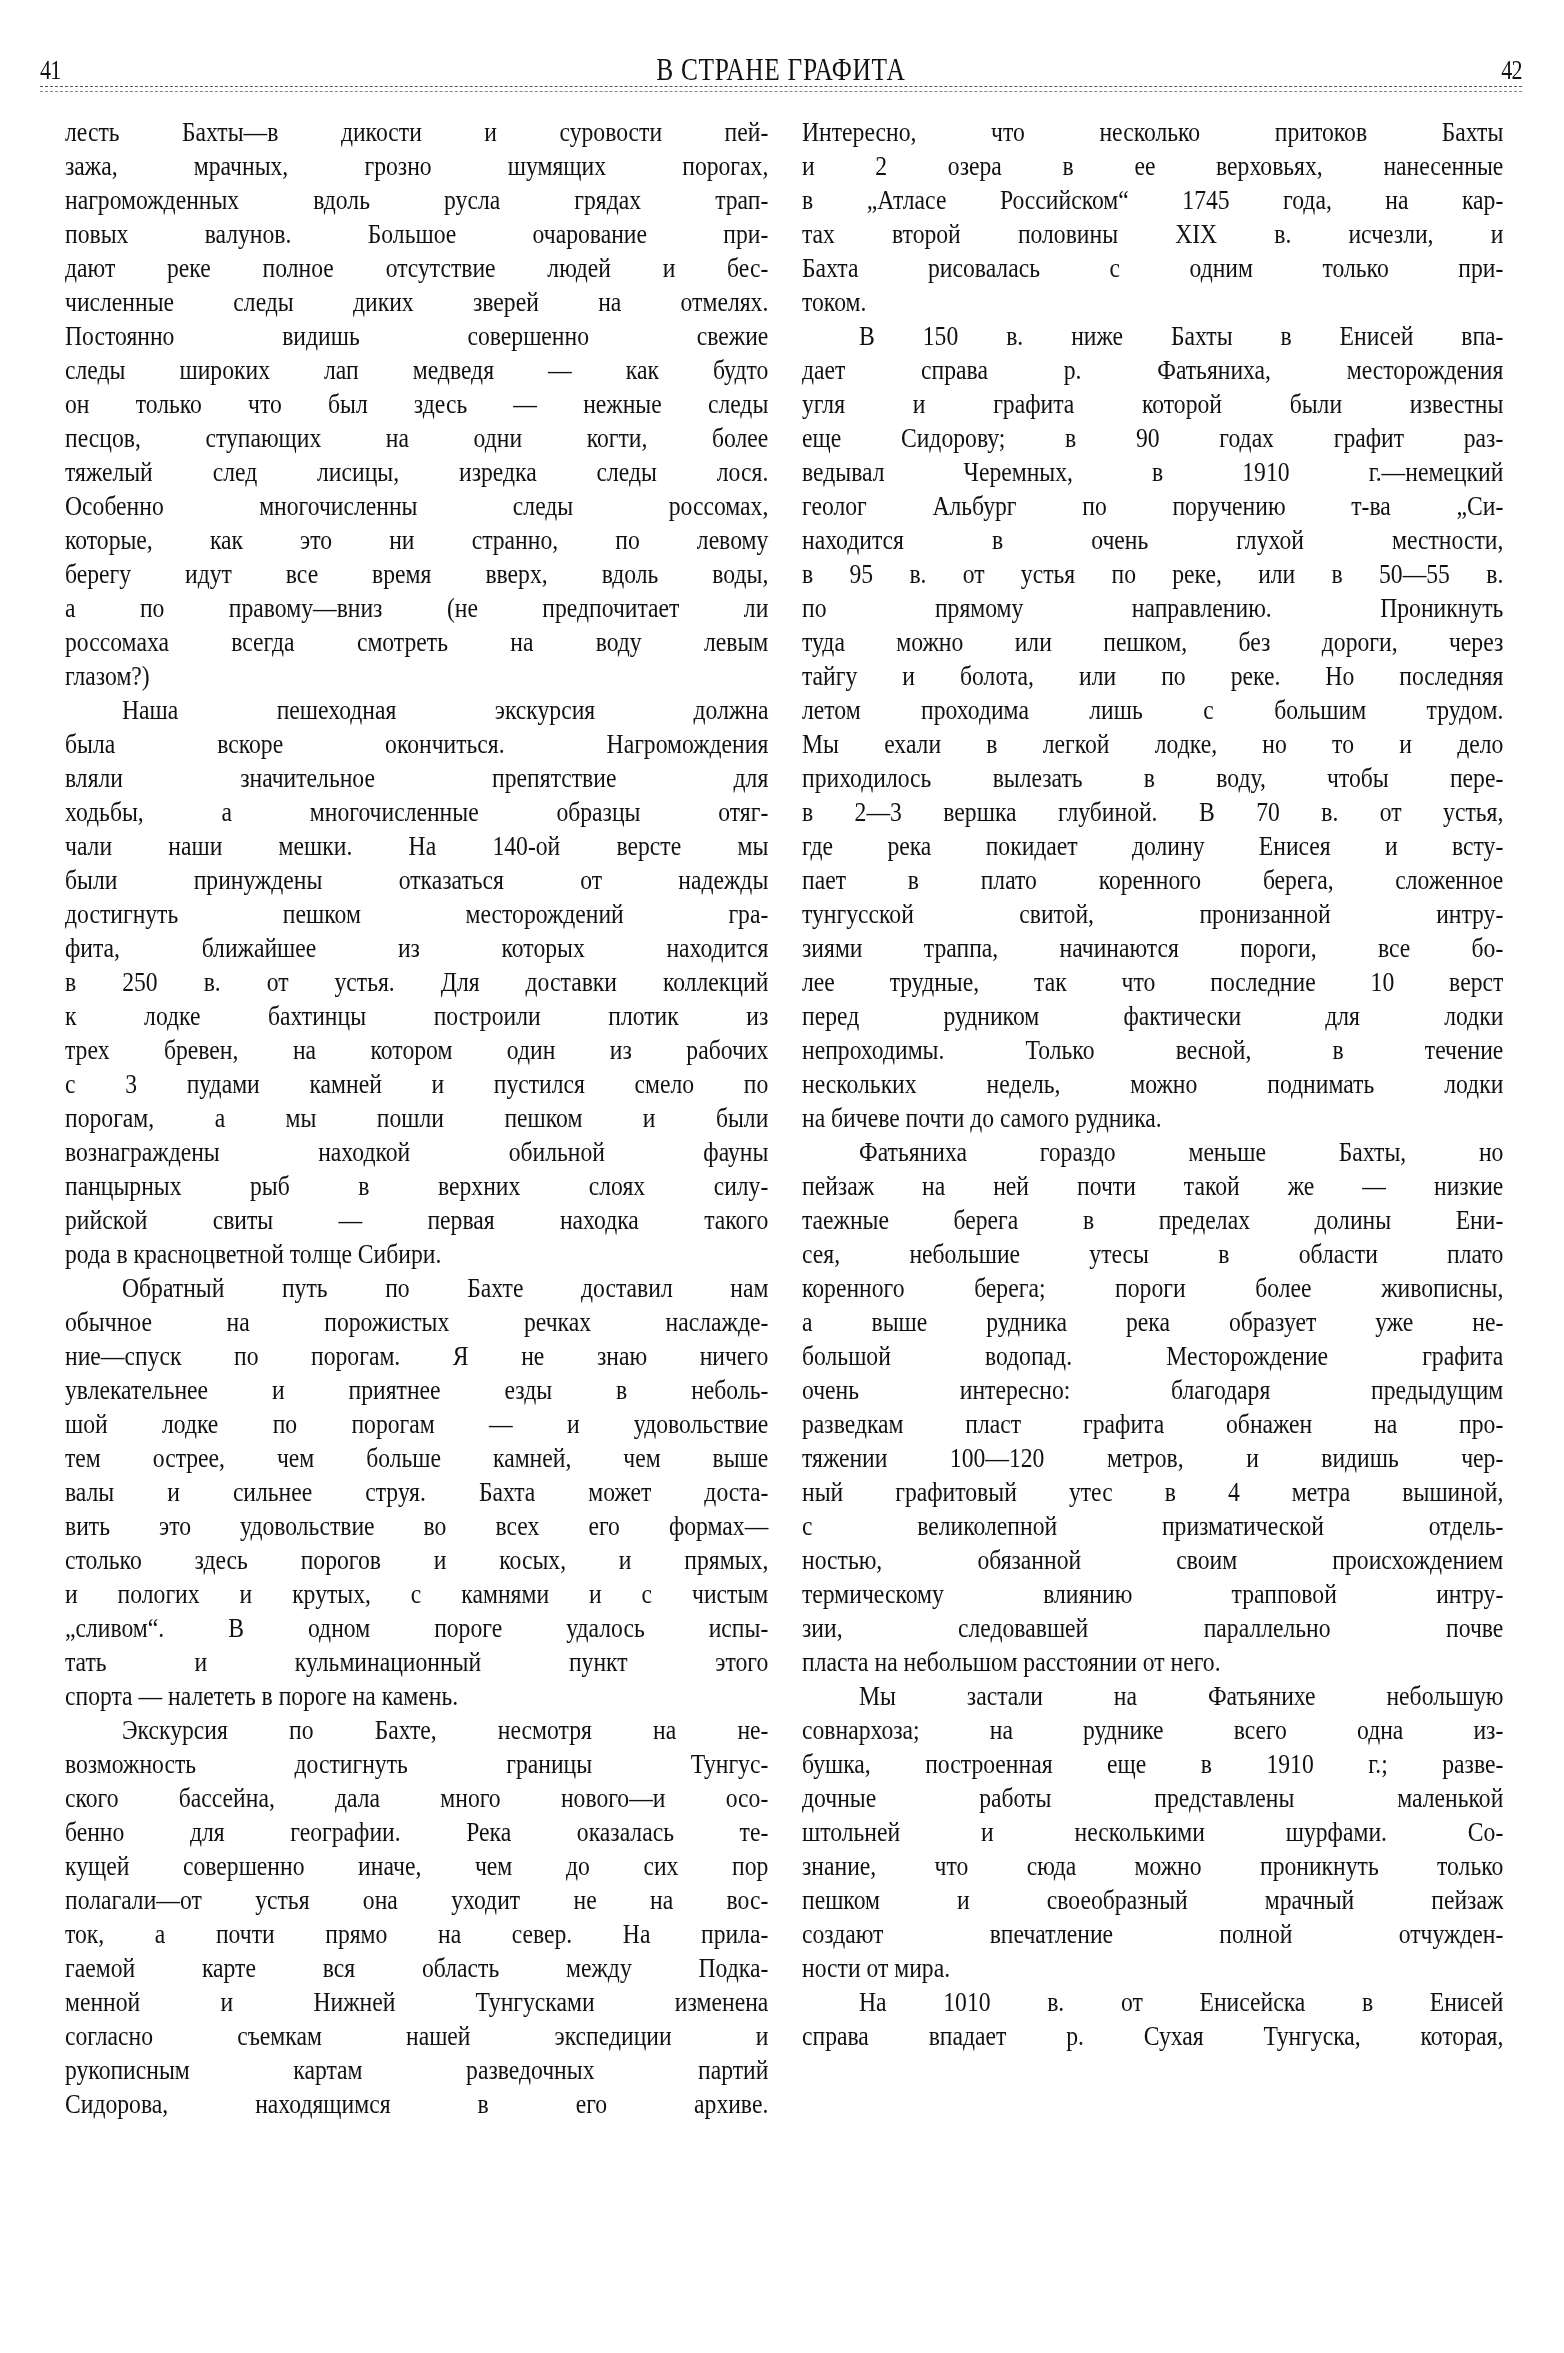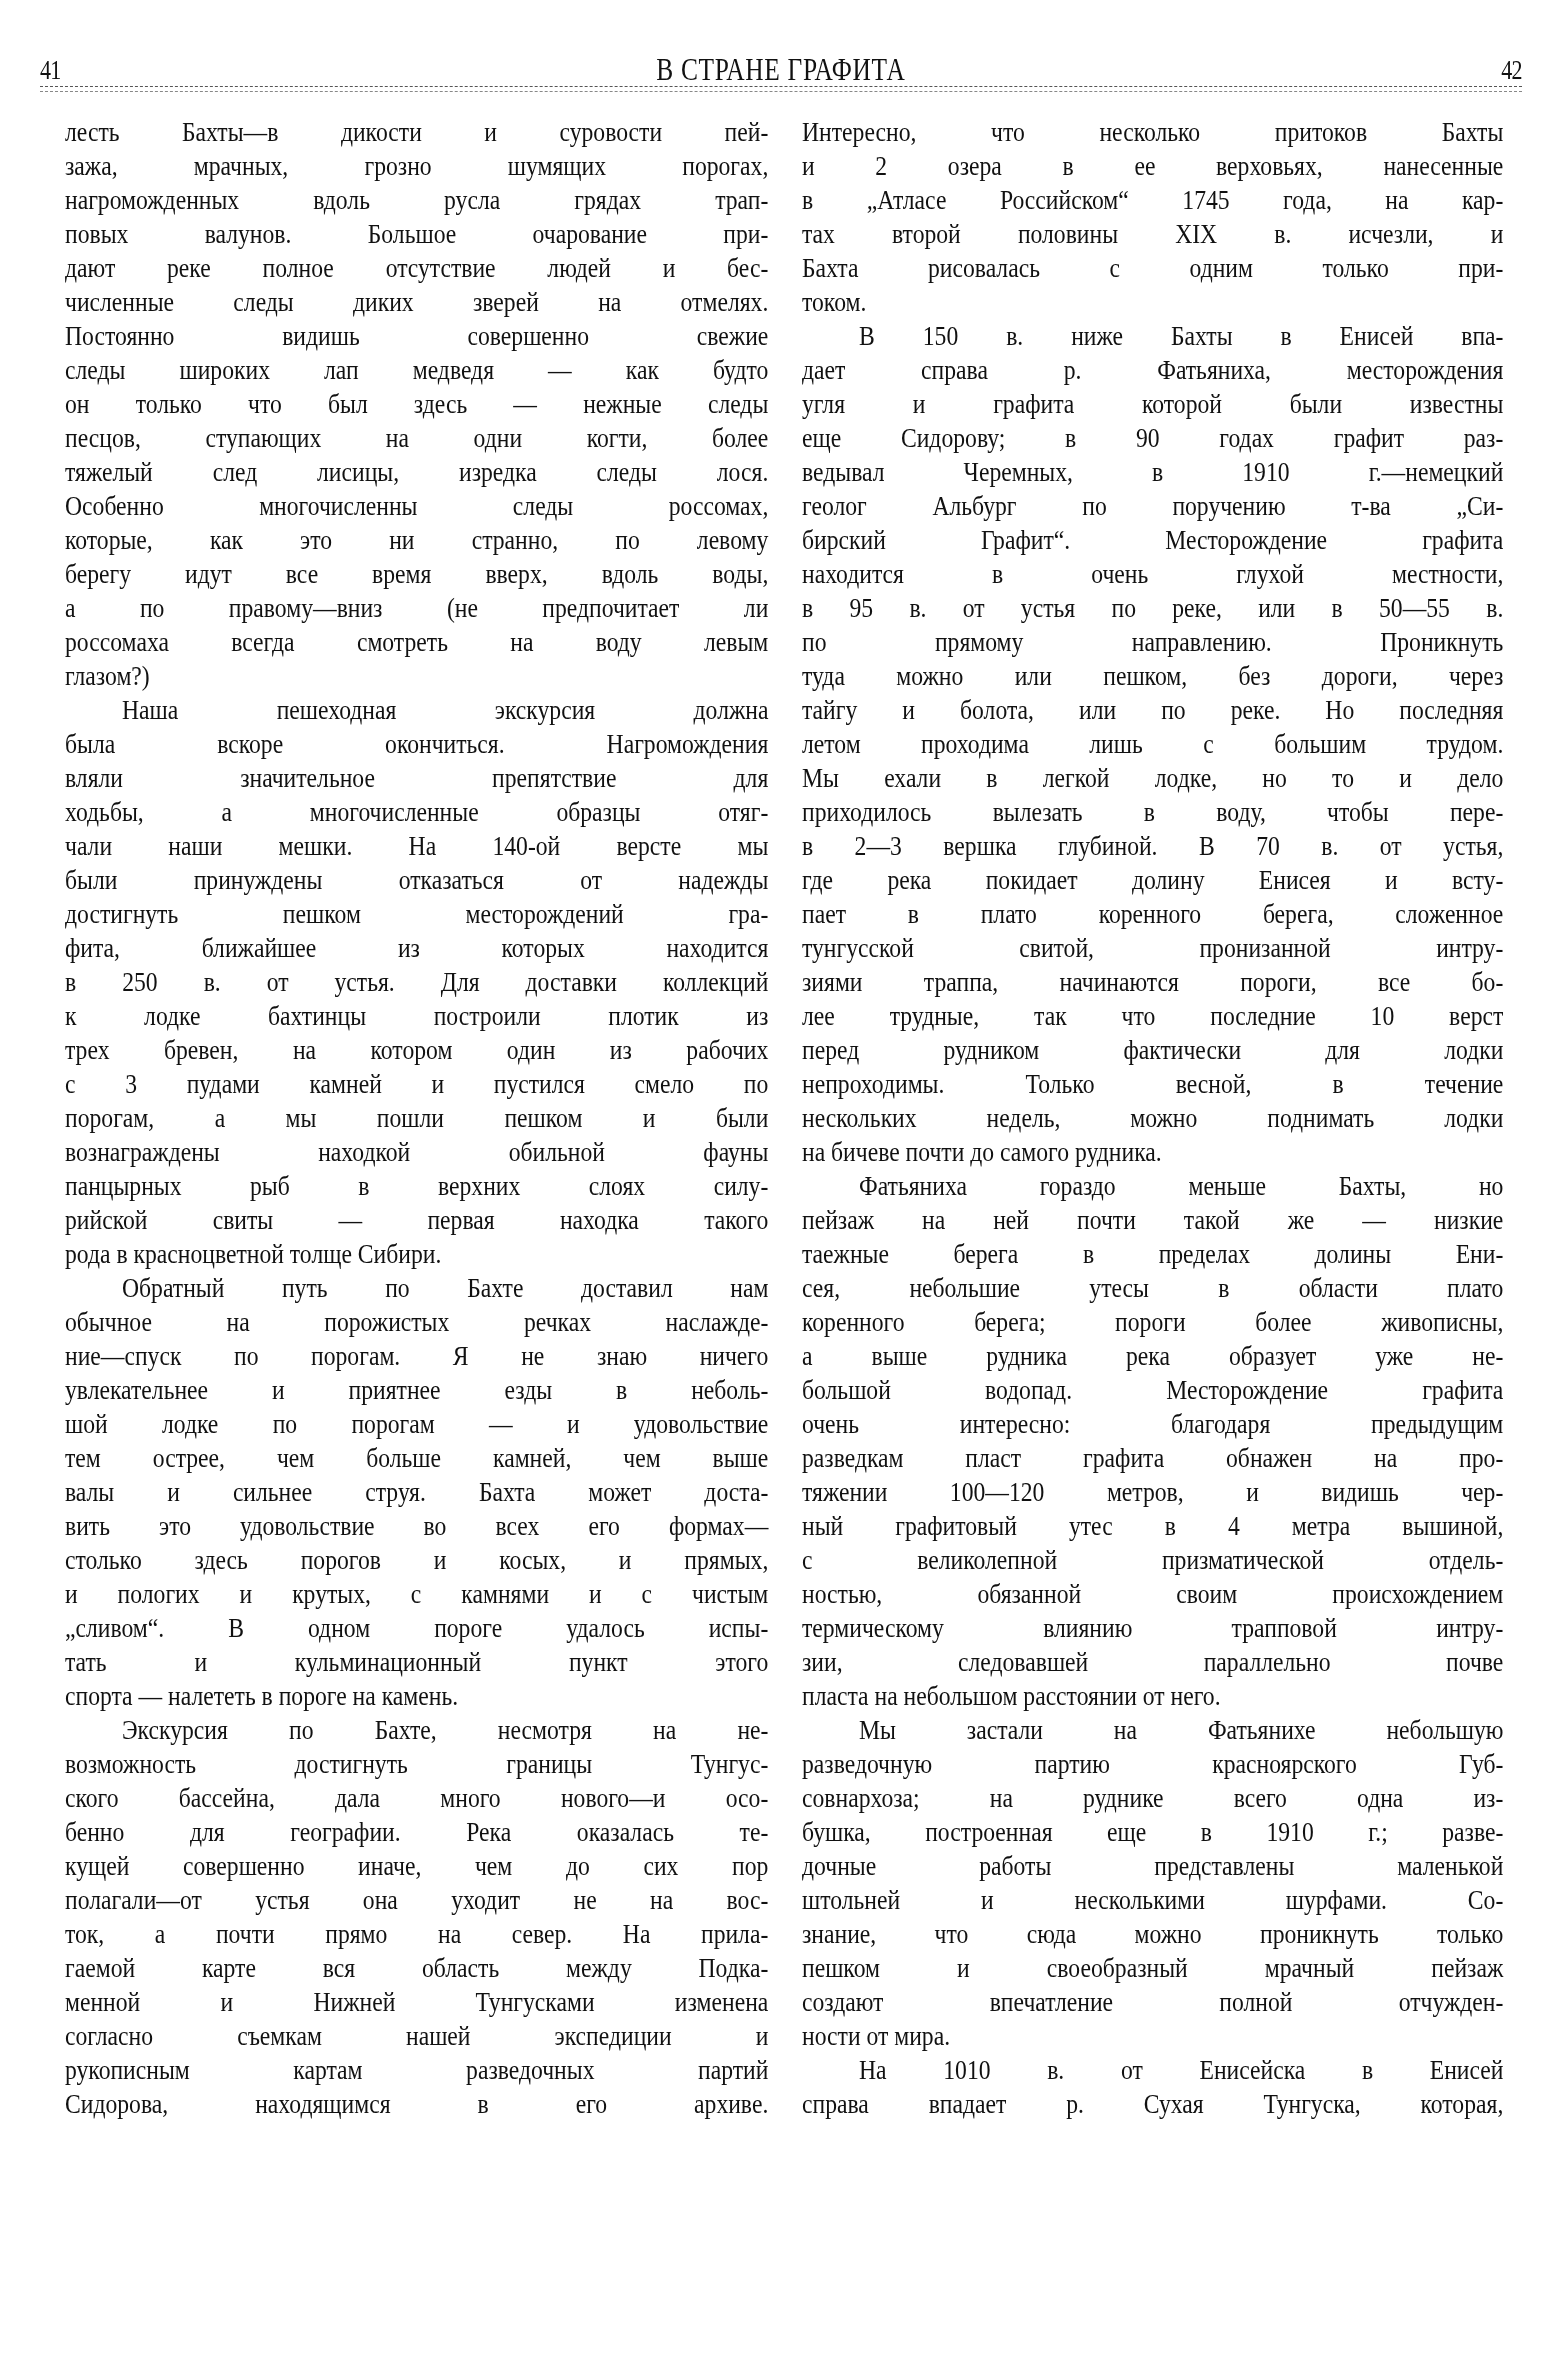--- a/index.html
+++ b/index.html
@@ -313,23 +313,20 @@
     <div class="line">
       <span class="line-inner">еще Сидорову; в 90 годах графит раз-</span>
     </div>
     <div class="line">
       <span class="line-inner">ведывал Черемных, в 1910 г.—немецкий</span>
     </div>
     <div class="line">
       <span class="line-inner">геолог Альбург по поручению т-ва „Си-</span>
     </div>
     <div class="line">
-      <span class="line-inner">бирский Графит“. Месторождение графита</span>
-    </div>
-    <div class="line">
       <span class="line-inner">находится в очень глухой местности,</span>
     </div>
     <div class="line">
       <span class="line-inner">в 95 в. от устья по реке, или в 50—55 в.</span>
     </div>
     <div class="line">
       <span class="line-inner">по прямому направлению. Проникнуть</span>
     </div>
     <div class="line">
       <span class="line-inner">туда можно или пешком, без дороги, через</span>
@@ -419,23 +416,20 @@
       <span class="line-inner">термическому влиянию трапповой интру-</span>
     </div>
     <div class="line">
       <span class="line-inner">зии, следовавшей параллельно почве</span>
     </div>
     <div class="line last">
       <span class="line-inner">пласта на небольшом расстоянии от него.</span>
     </div>
     <div class="line indent">
       <span class="line-inner">Мы застали на Фатьянихе небольшую</span>
-    </div>
-    <div class="line">
-      <span class="line-inner">разведочную партию красноярского Губ-</span>
     </div>
     <div class="line">
       <span class="line-inner">совнархоза; на руднике всего одна из-</span>
     </div>
     <div class="line">
       <span class="line-inner">бушка, построенная еще в 1910 г.; разве-</span>
     </div>
     <div class="line">
       <span class="line-inner">дочные работы представлены маленькой</span>
     </div>

